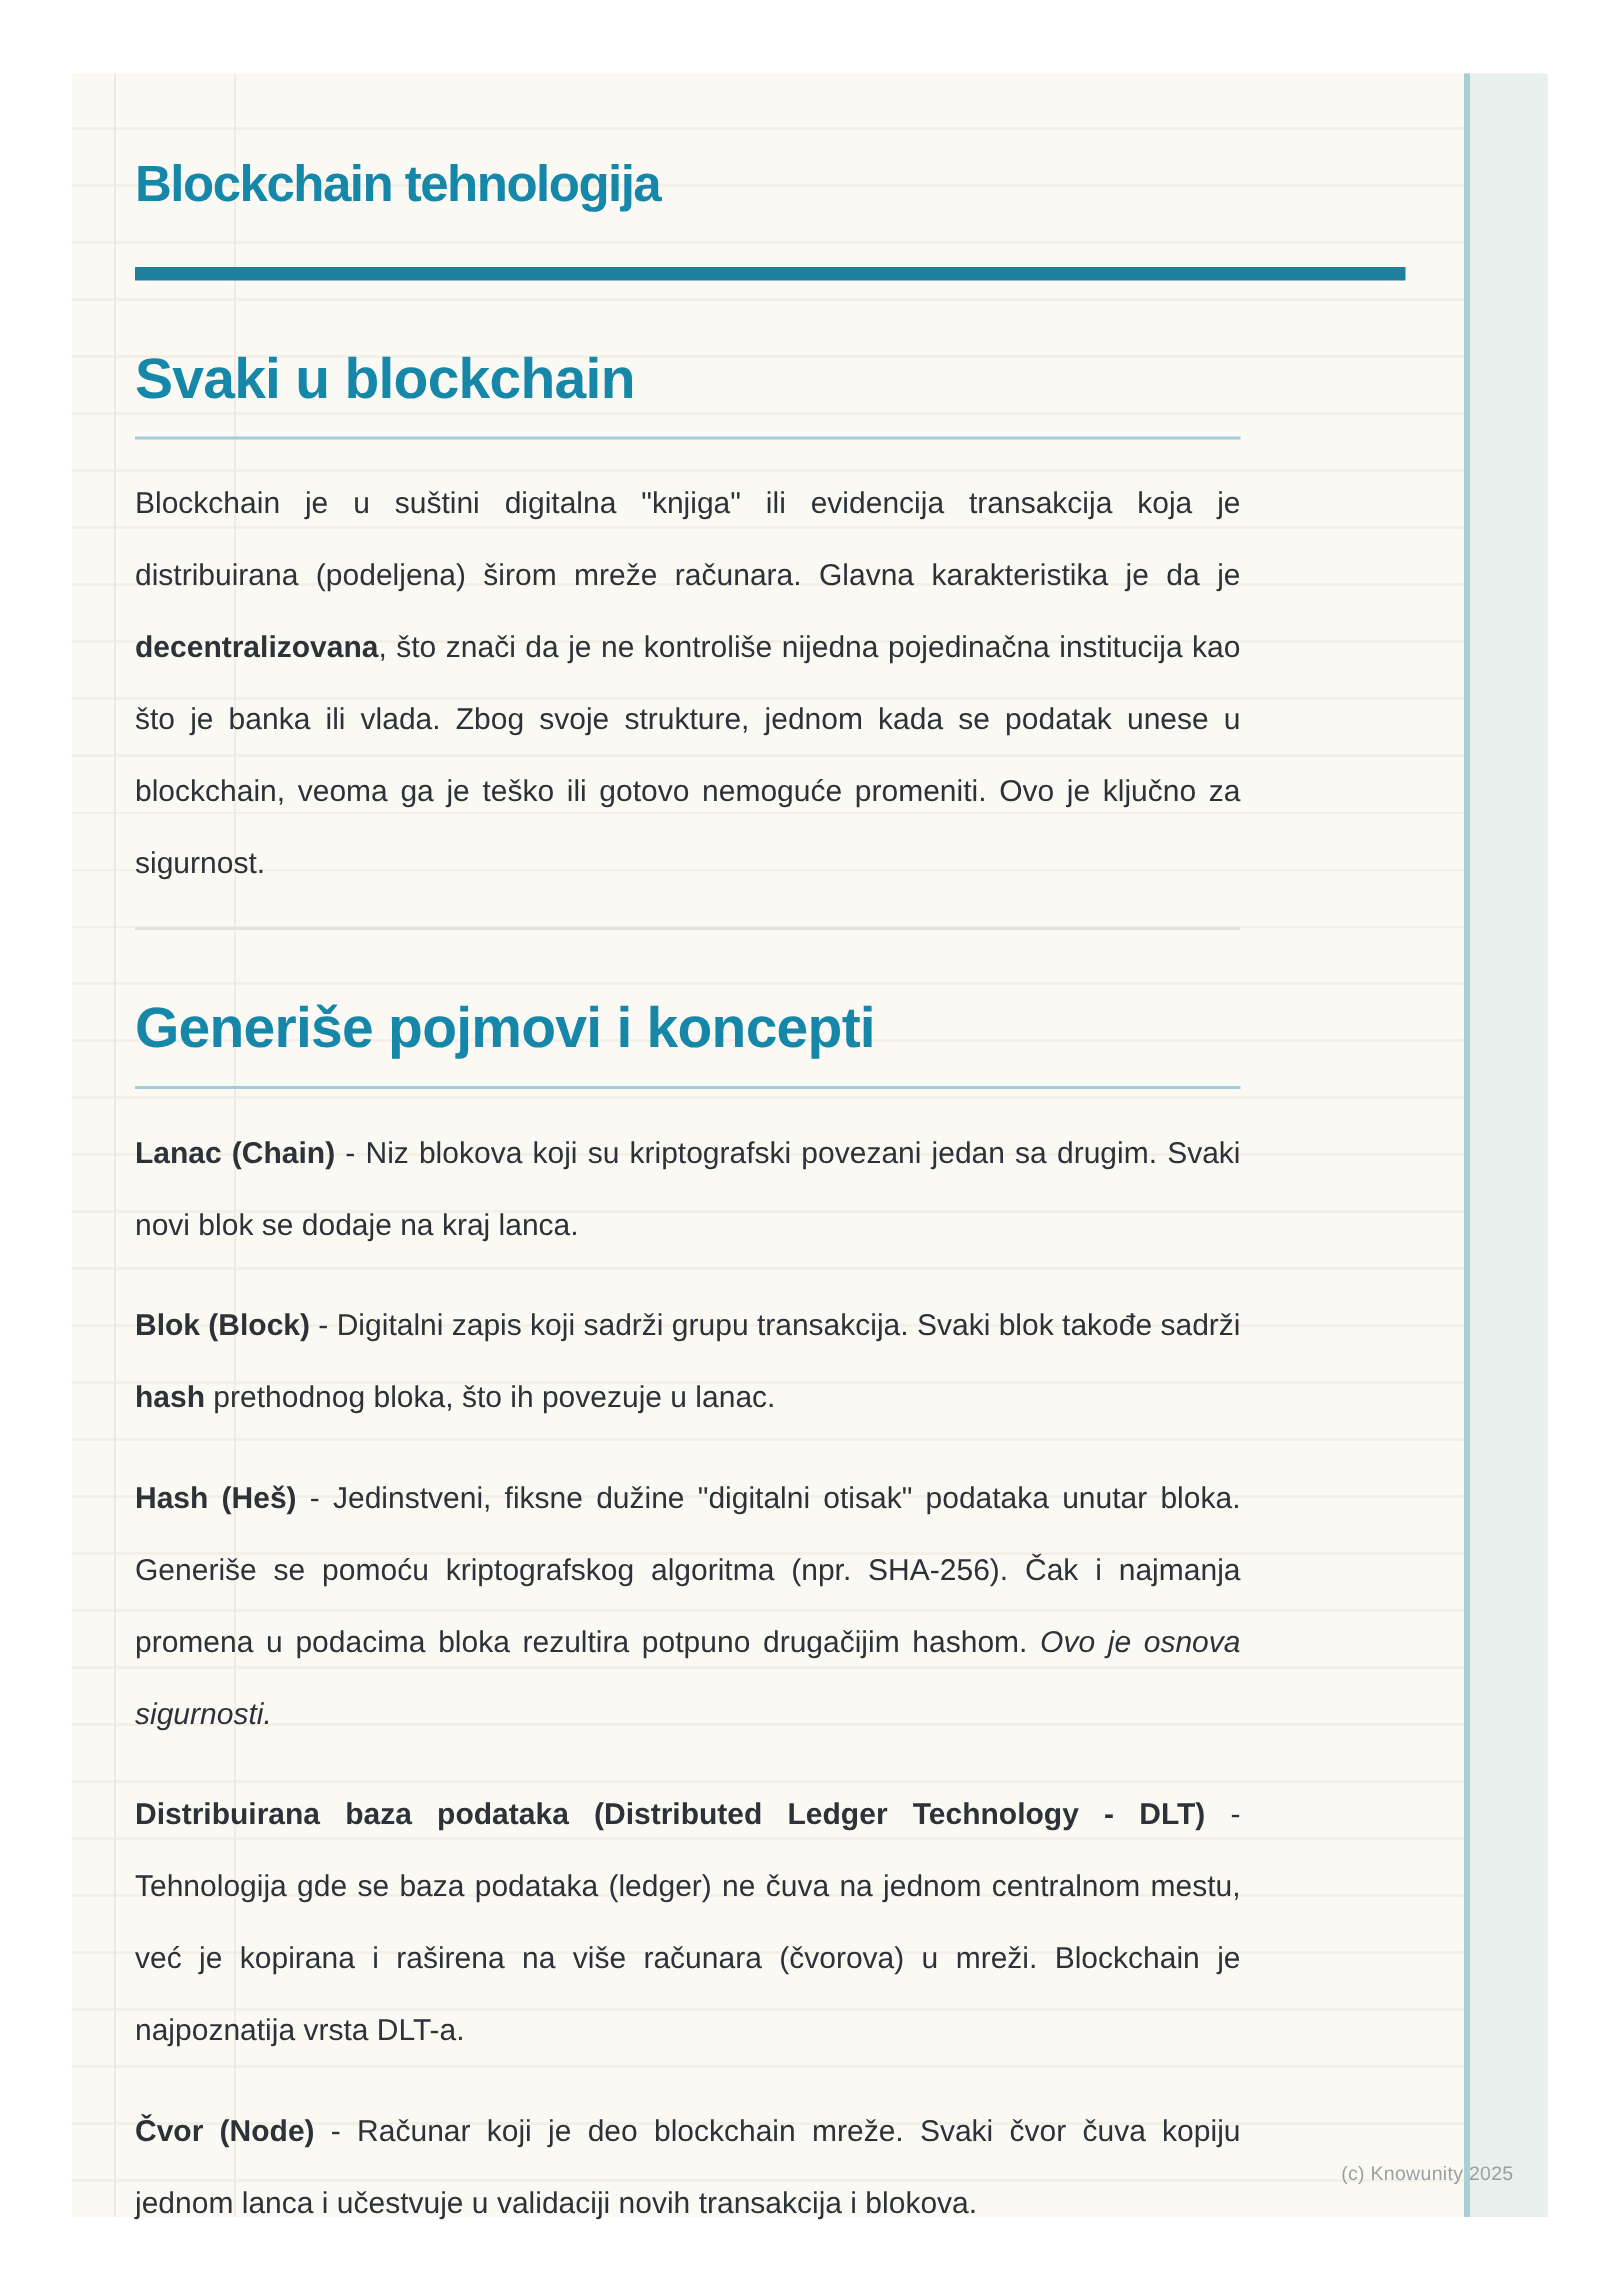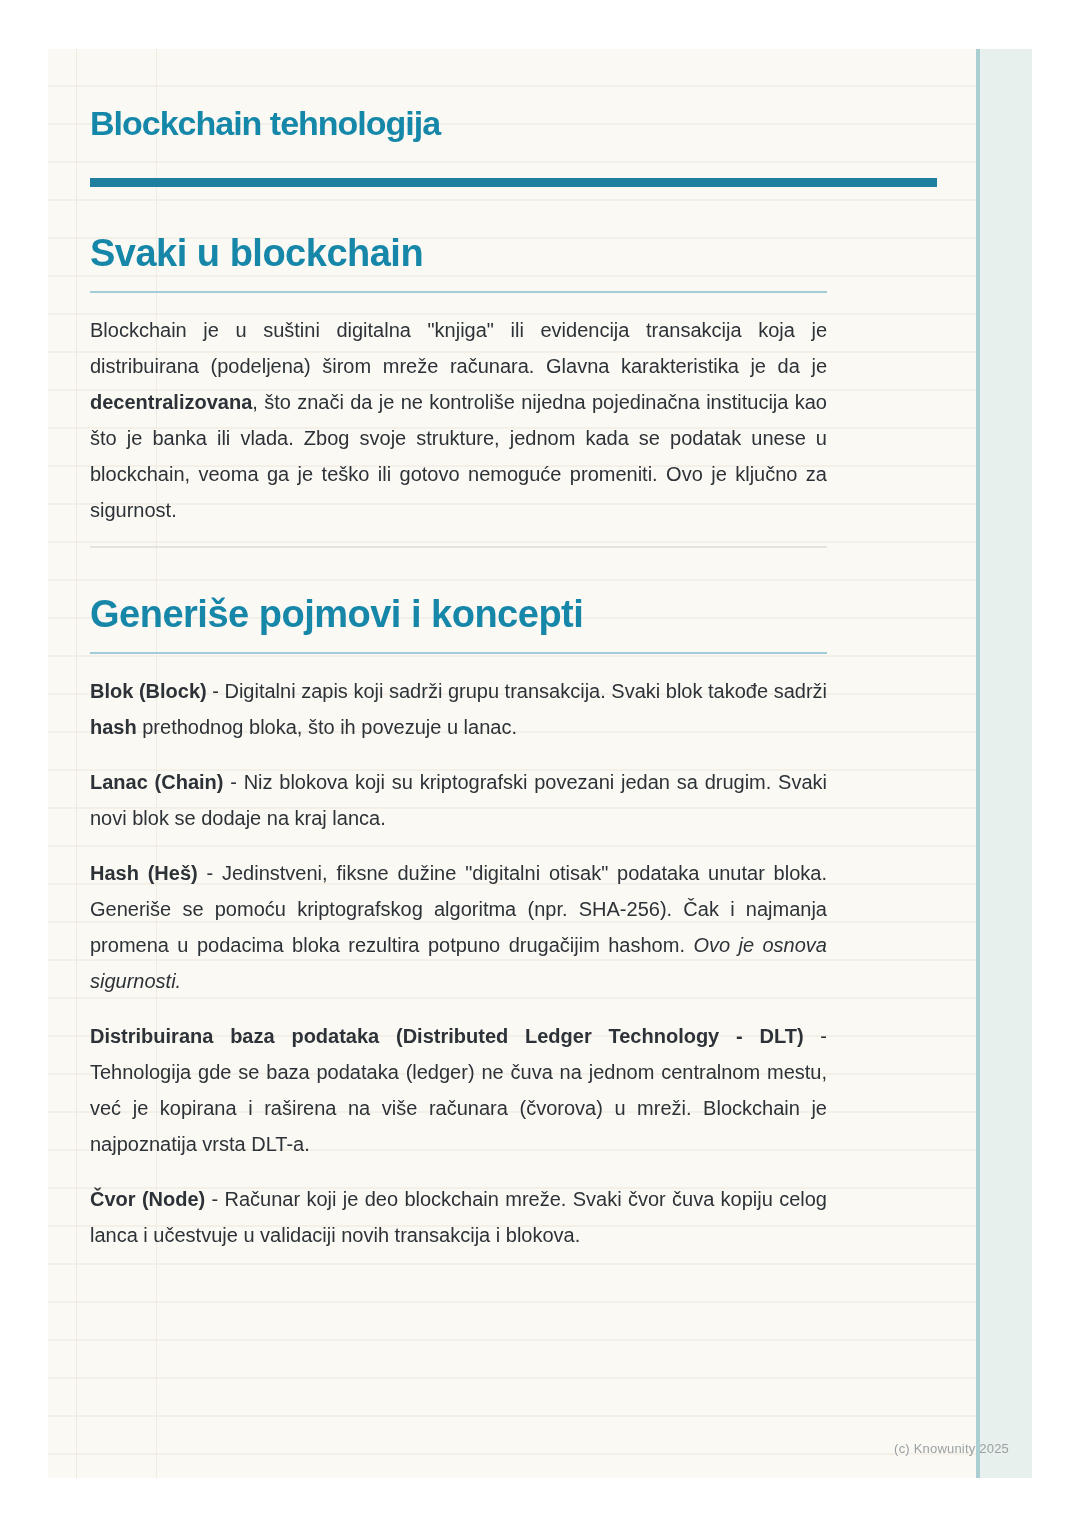--- a/index.html
+++ b/index.html
@@ -32,21 +32,21 @@
   }
   h2{
     margin:43px 0 0 0;color:#1787a9;font-size:38px;line-height:46px;
     font-weight:700;letter-spacing:-0.5px;
   }
   .h2-rule{
     margin-top:15px;width:737px;height:2px;background:#a3ccd9;
   }
   p.body{
     margin:18px 0 0 0;width:737px;
-    color:#2c3237;font-size:20px;line-height:36px;
+    color:#2c3237;font-size:20px;line-height:48px;
     text-align:justify;
   }
   section p.body{margin-top:19px;}
   p.body .b{font-weight:700;}
   p.body .i{font-style:italic;}
   .divider{
     margin-top:18px;width:737px;height:2px;background:#e6e3dc;
   }
   .footer{
     position:absolute;right:23px;bottom:22px;z-index:3;
@@ -67,22 +67,22 @@
       <h2>Svaki u blockchain</h2>
       <div class="h2-rule"></div>
       <p class="body"><span>Blockchain je u suštini digitalna "knjiga" ili evidencija transakcija koja je distribuirana (podeljena) širom mreže računara. Glavna karakteristika je da je </span><span class="b">decentralizovana</span><span>, što znači da je ne kontroliše nijedna pojedinačna institucija kao što je banka ili vlada. Zbog svoje strukture, jednom kada se podatak unese u blockchain, veoma ga je teško ili gotovo nemoguće promeniti. Ovo je ključno za sigurnost.</span></p>
     </section>
 
     <div class="divider"></div>
 
     <section>
       <h2>Generiše pojmovi i koncepti</h2>
       <div class="h2-rule"></div>
+      <p class="body"><span class="b">Lanac (Chain)</span><span> - Niz blokova koji su kriptografski povezani jedan sa drugim. Svaki novi blok se dodaje na kraj lanca.</span></p>
       <p class="body"><span class="b">Blok (Block)</span><span> - Digitalni zapis koji sadrži grupu transakcija. Svaki blok takođe sadrži </span><span class="b">hash</span><span> prethodnog bloka, što ih povezuje u lanac.</span></p>
-      <p class="body"><span class="b">Lanac (Chain)</span><span> - Niz blokova koji su kriptografski povezani jedan sa drugim. Svaki novi blok se dodaje na kraj lanca.</span></p>
       <p class="body"><span class="b">Hash (Heš)</span><span> - Jedinstveni, fiksne dužine "digitalni otisak" podataka unutar bloka. Generiše se pomoću kriptografskog algoritma (npr. SHA-256). Čak i najmanja promena u podacima bloka rezultira potpuno drugačijim hashom. </span><span class="i">Ovo je osnova sigurnosti.</span></p>
       <p class="body"><span class="b">Distribuirana baza podataka (Distributed Ledger Technology - DLT)</span><span> - Tehnologija gde se baza podataka (ledger) ne čuva na jednom centralnom mestu, već je kopirana i raširena na više računara (čvorova) u mreži. Blockchain je najpoznatija vrsta DLT-a.</span></p>
-      <p class="body"><span class="b">Čvor (Node)</span><span> - Računar koji je deo blockchain mreže. Svaki čvor čuva kopiju celog lanca i učestvuje u validaciji novih transakcija i blokova.</span></p>
+      <p class="body"><span class="b">Čvor (Node)</span><span> - Računar koji je deo blockchain mreže. Svaki čvor čuva kopiju jednom lanca i učestvuje u validaciji novih transakcija i blokova.</span></p>
     </section>
   </div>
 
   <div class="footer">(c) Knowunity 2025</div>
 </div>
 
 </body></html>

